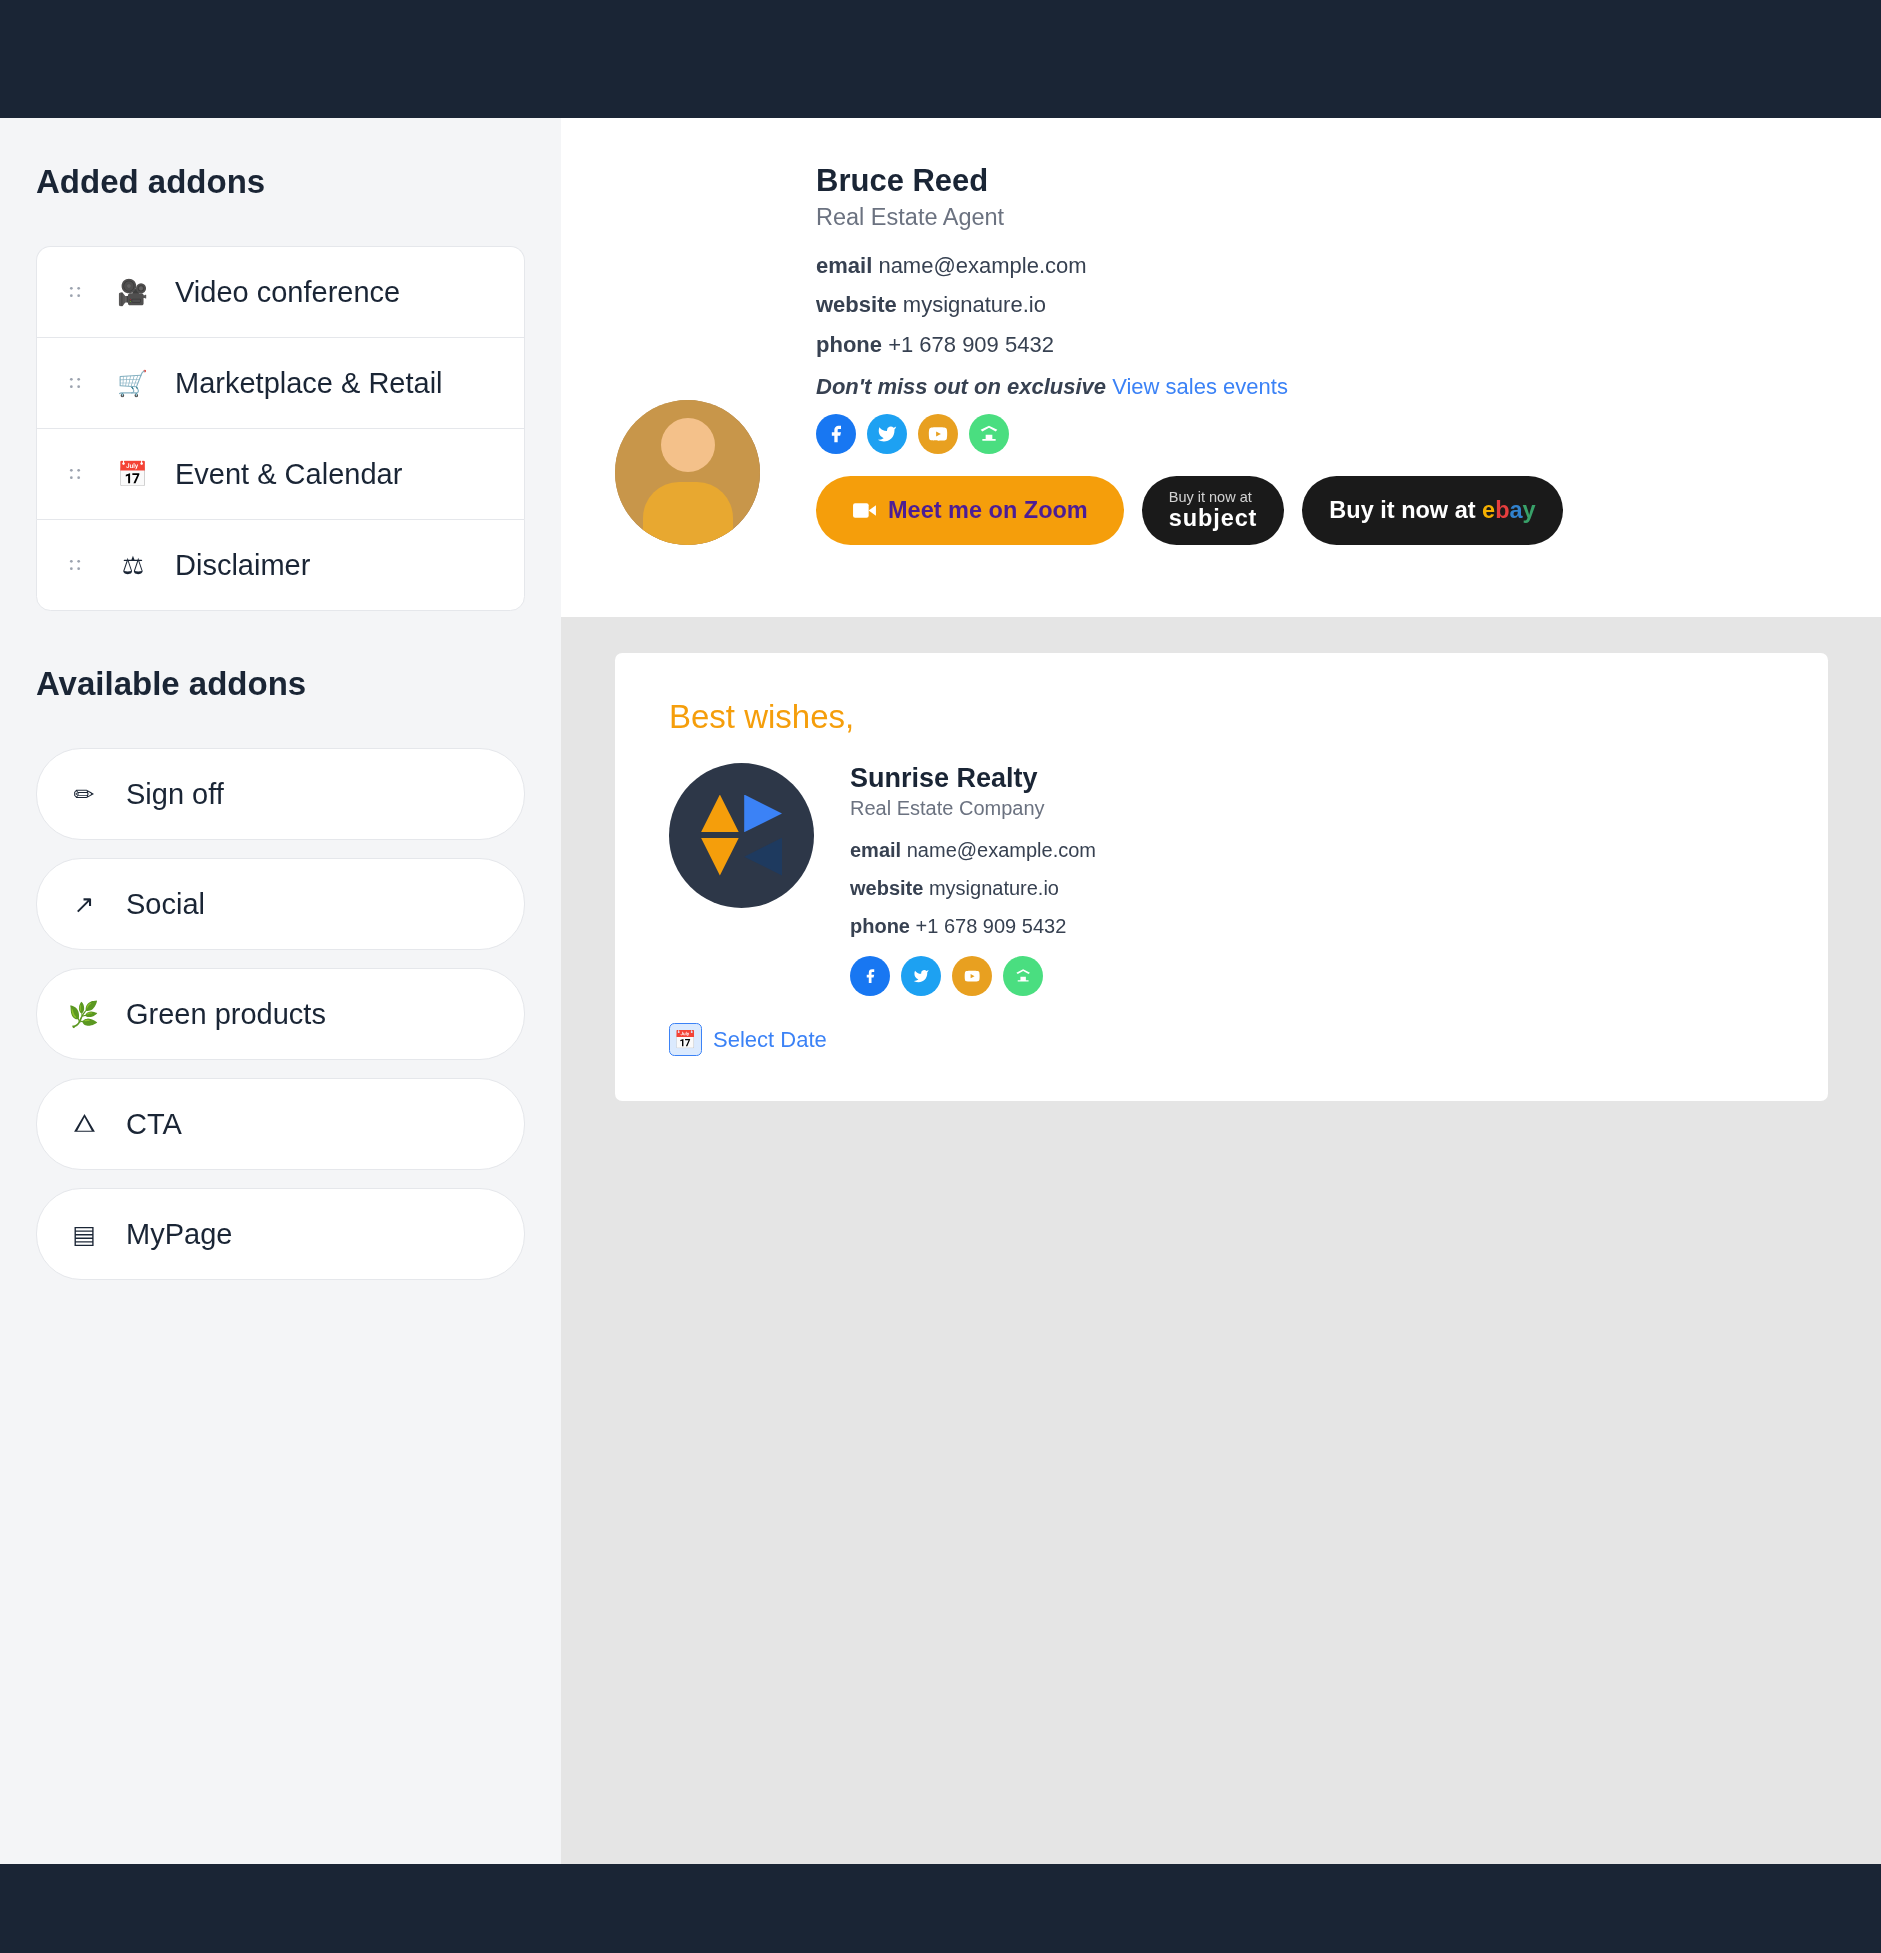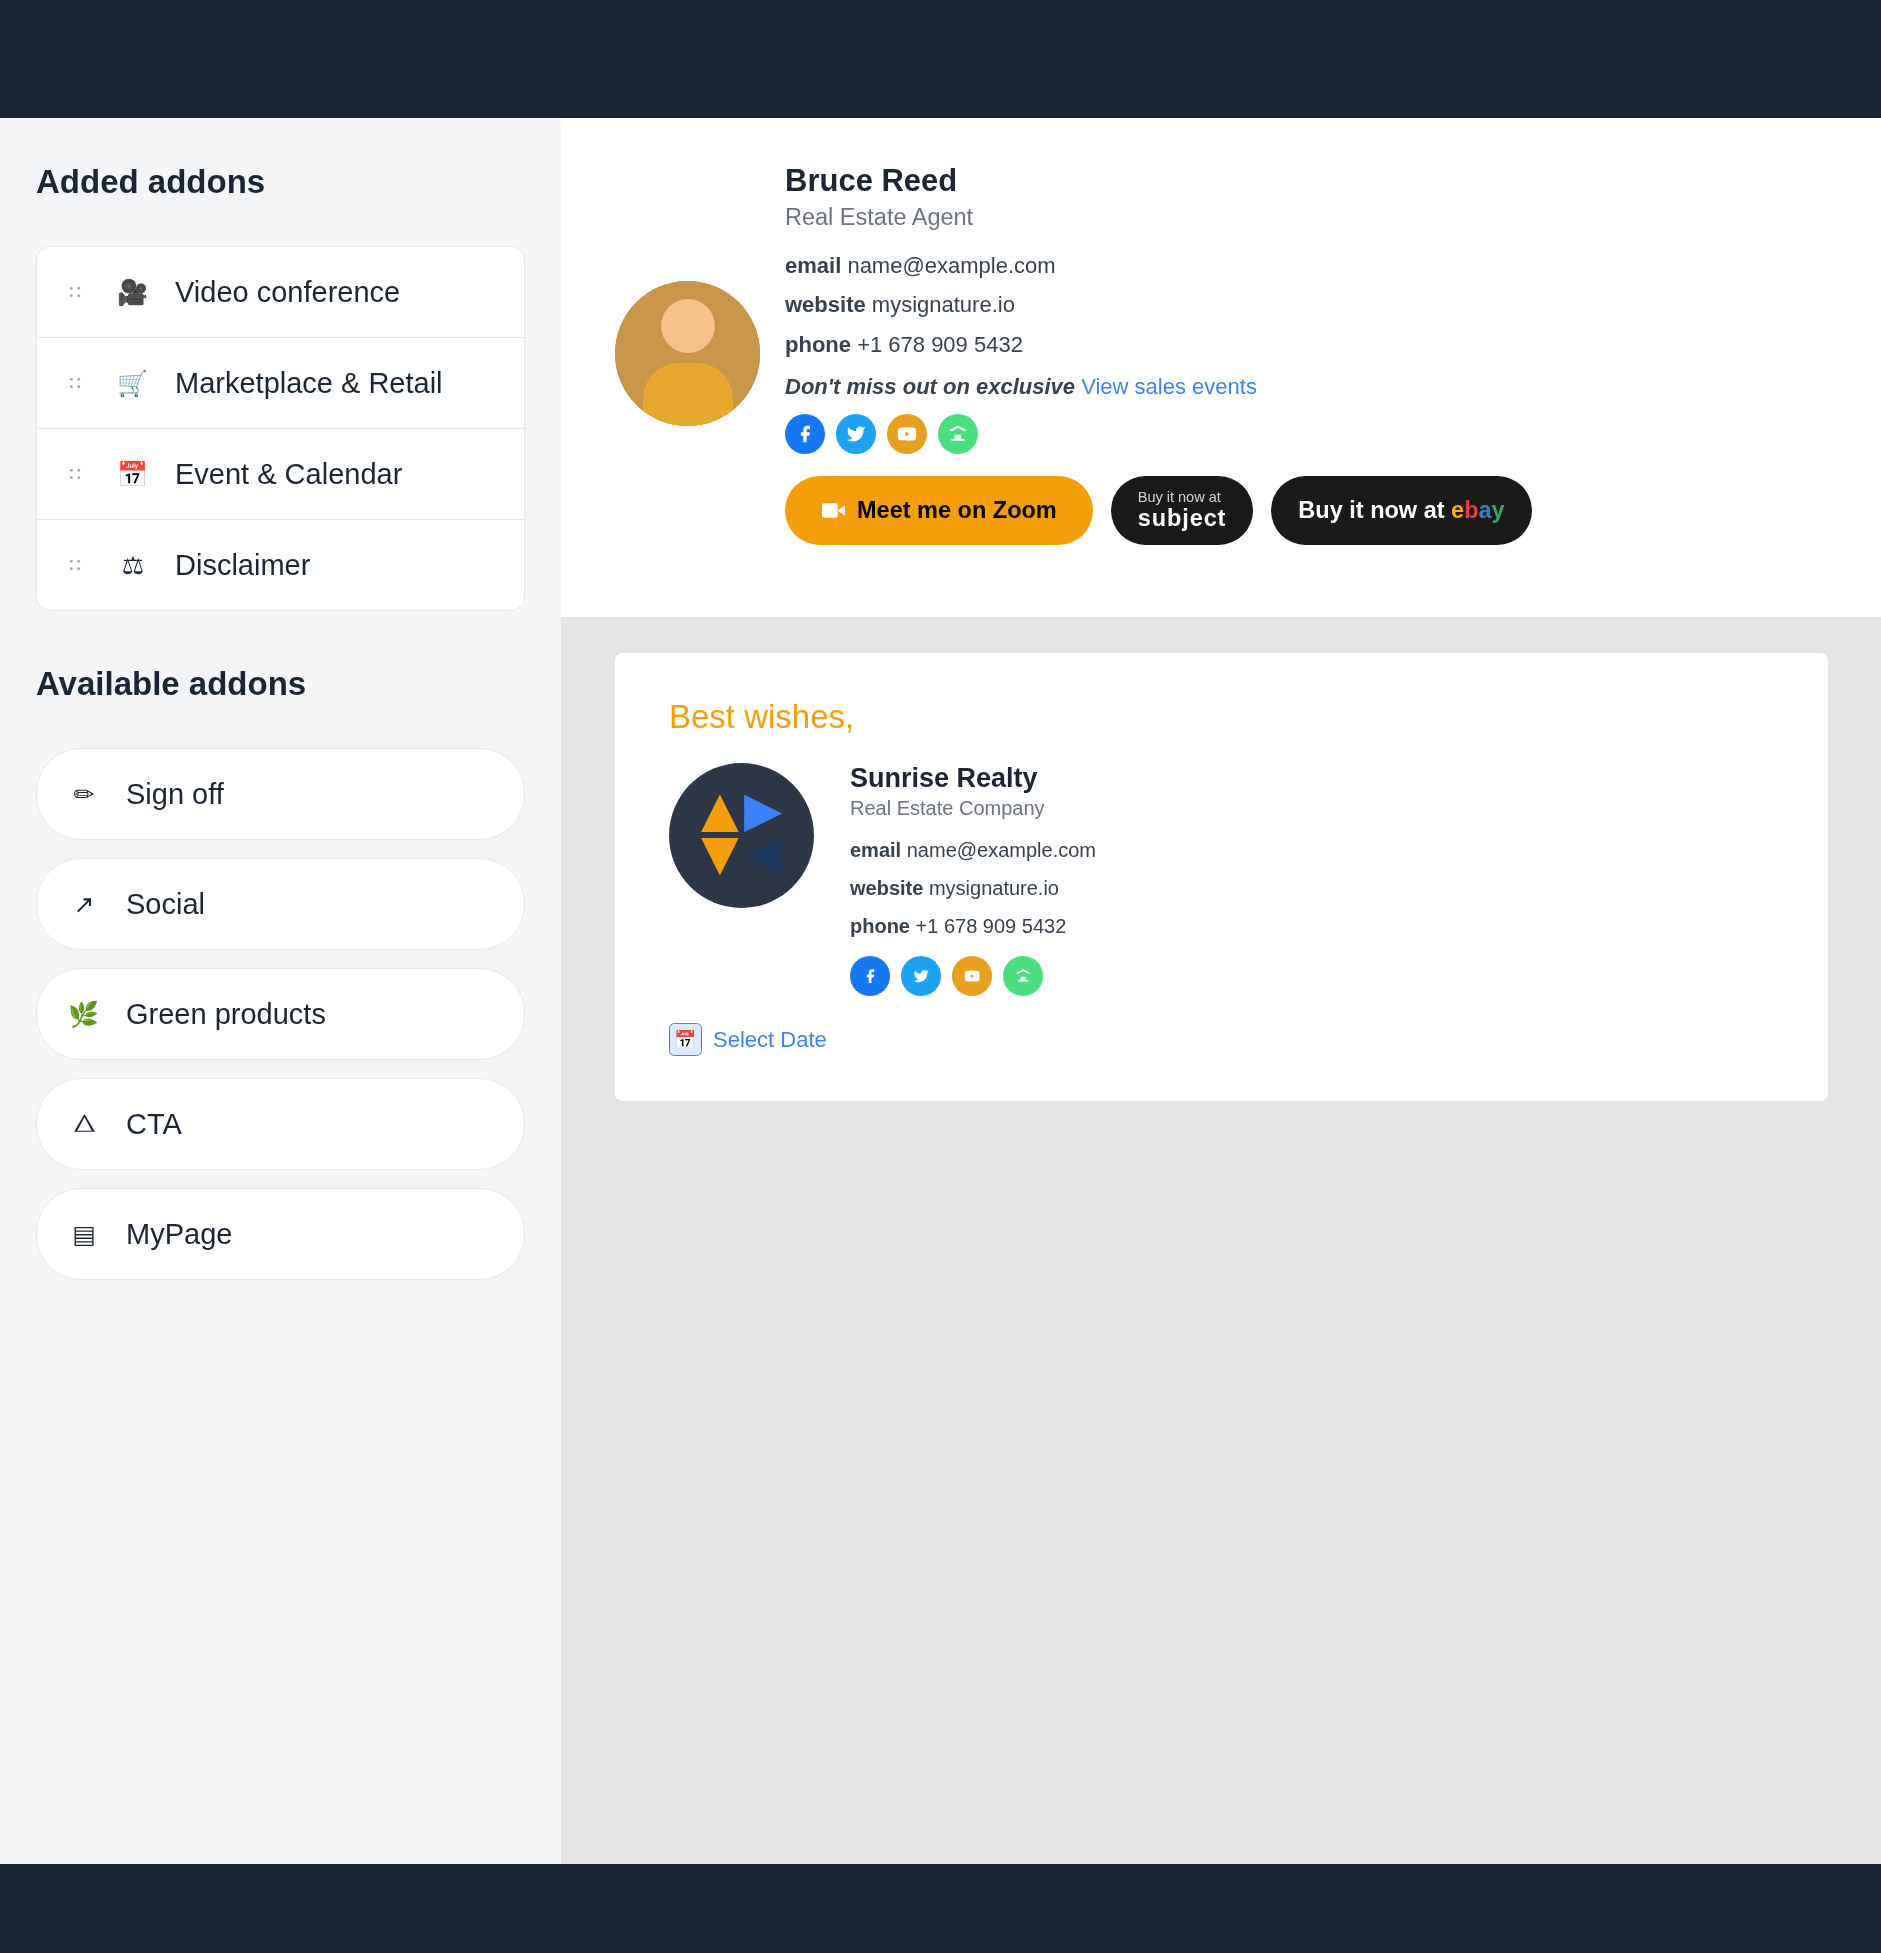--- a/index.html
+++ b/index.html
@@ -131,22 +131,22 @@
 
     
     .sig-preview-top {
       background: white;
       padding: 45px 54px;
       margin: 0;
     }
 
     .sig-person {
       display: flex;
-      align-items: center;
-      gap: 25px;
+      align-items: flex-end;
+      gap: 56px;
       margin-bottom: 27px;
     }
 
     .sig-avatar {
       width: 145px;
       height: 145px;
       border-radius: 50%;
       background: linear-gradient(135deg, #c8a96e 0%, #a0784a 50%, #8b6340 100%);
       flex-shrink: 0;
       overflow: hidden;
@@ -251,21 +251,21 @@
     .social-hn { background: #4ade80; }
 
     .cta-buttons {
       display: flex;
       gap: 18px;
       margin-top: 22px;
     }
 
     .cta-btn-zoom {
       background: #f59e0b;
-      color: #000000;
+      color: #4c1d95;
       border: none;
       border-radius: 45px;
       padding: 16.3px 36px;
       font-size: 23.5px;
       font-weight: 600;
       display: flex;
       align-items: center;
       gap: 11px;
       cursor: pointer;
     }

